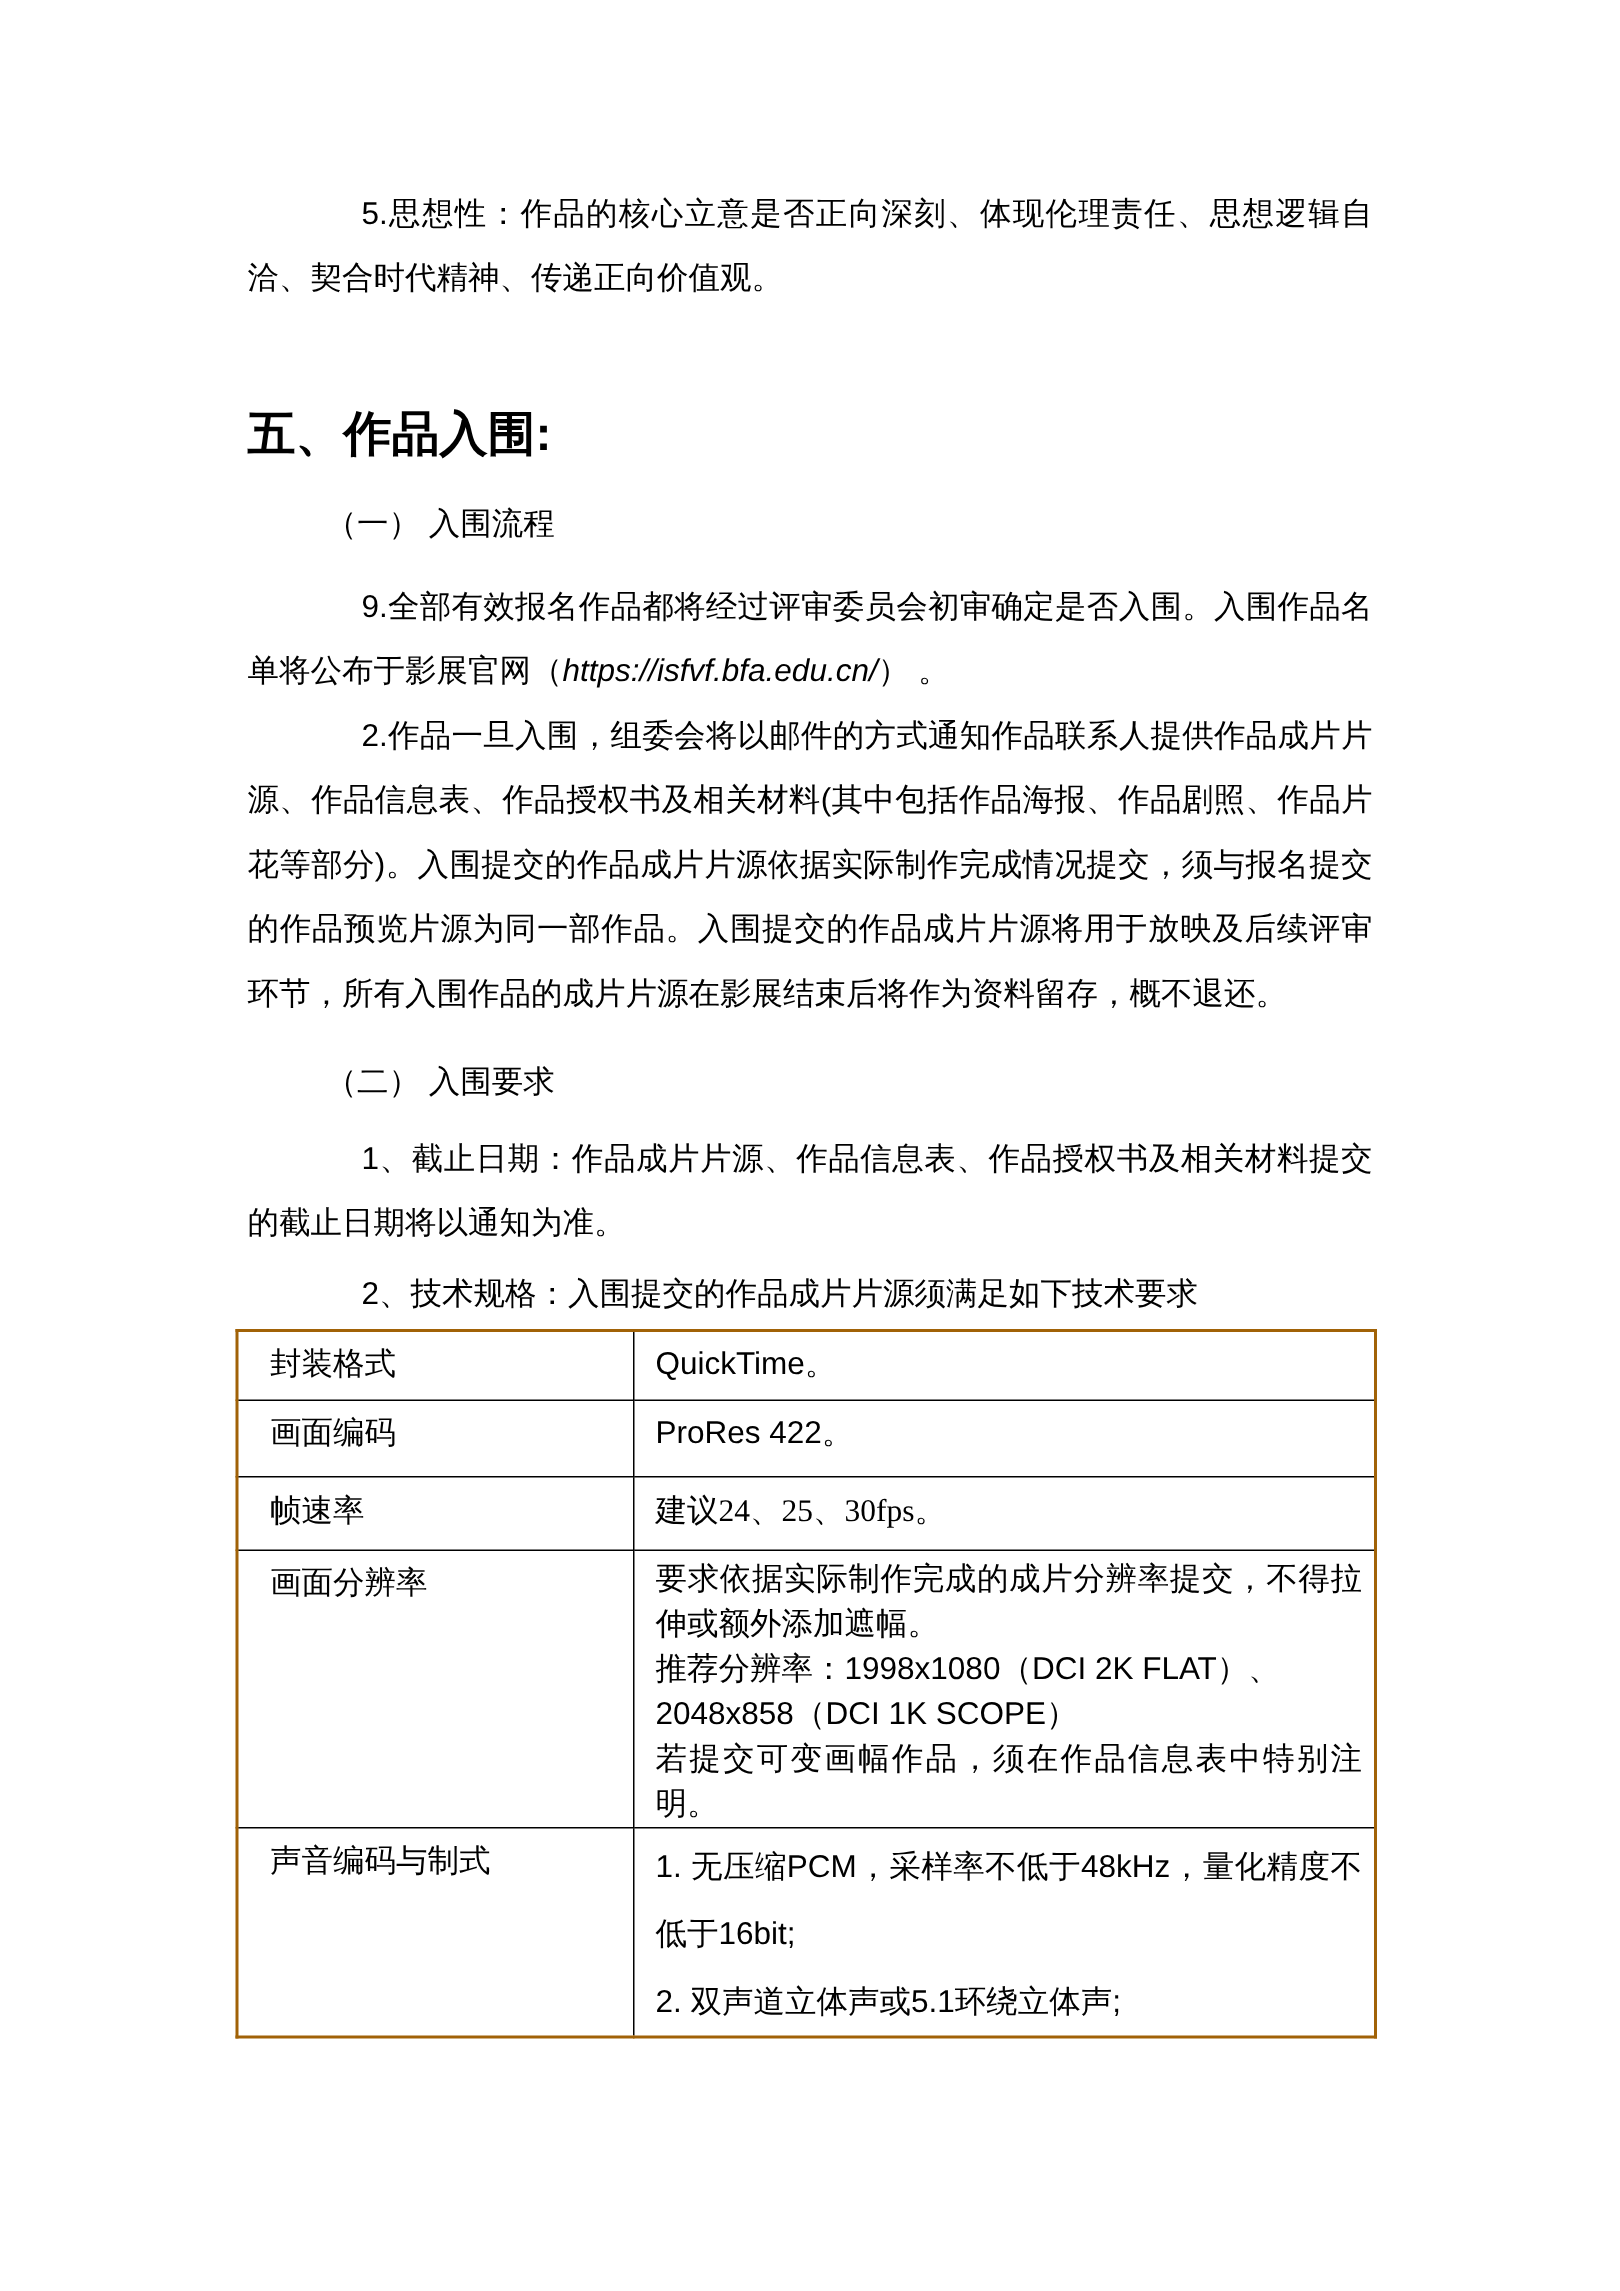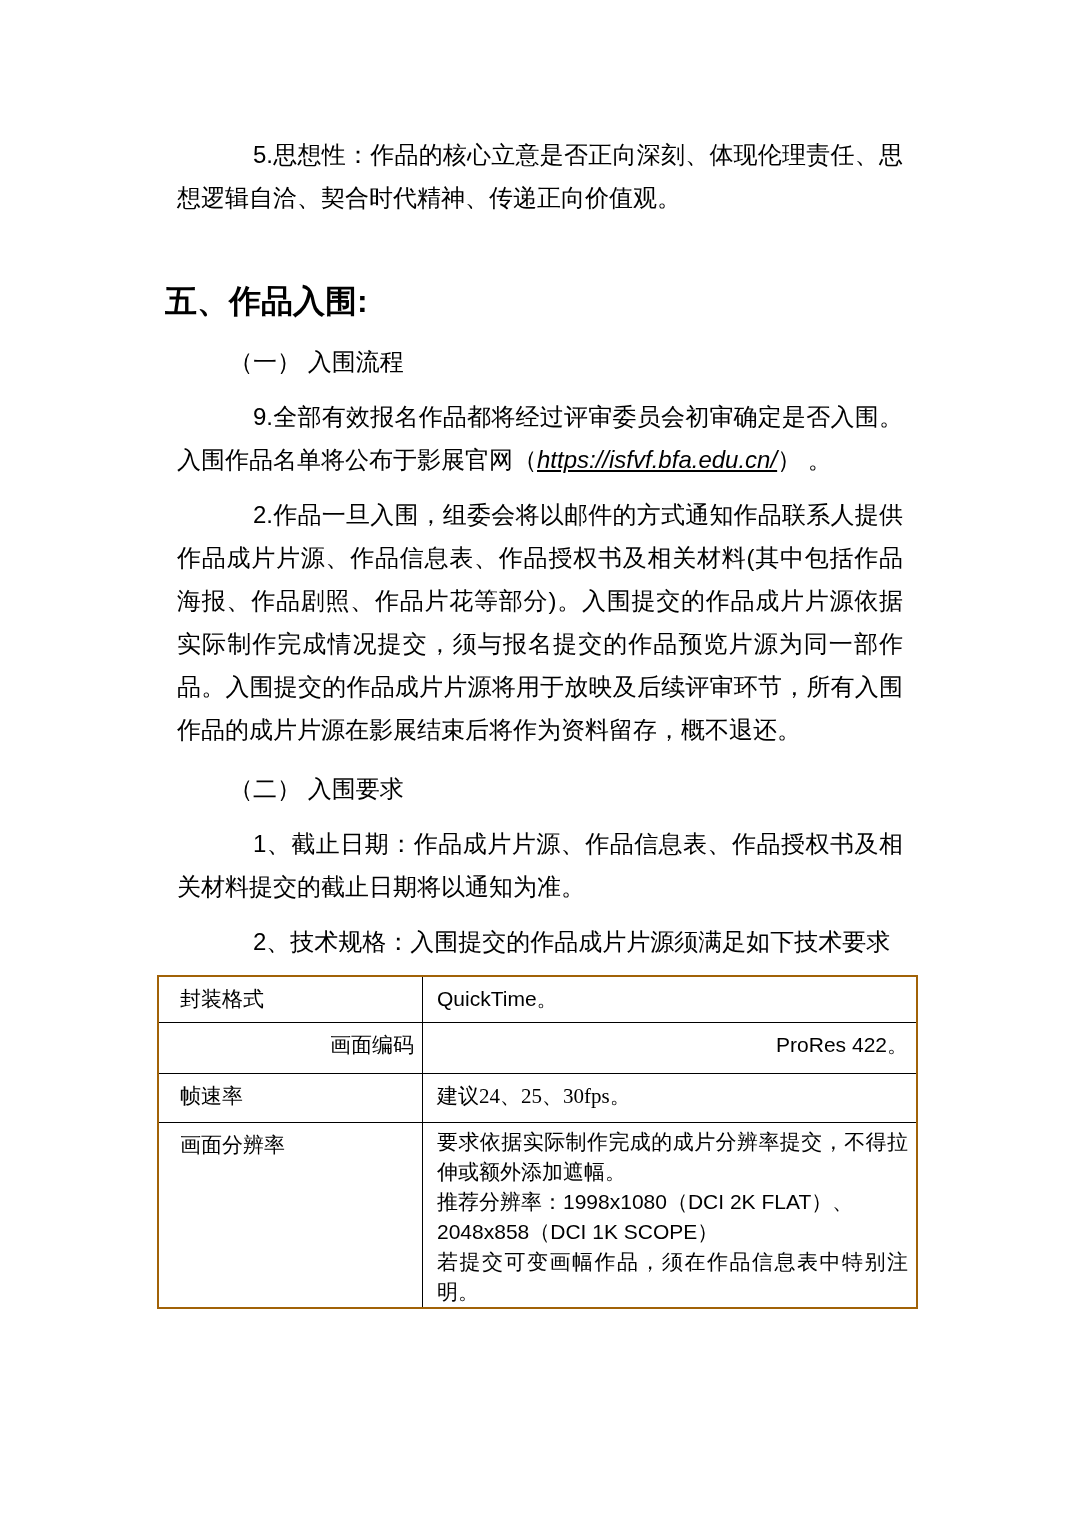--- a/index.html
+++ b/index.html
@@ -12,22 +12,22 @@
     width: 1080px;
     height: 1527px;
     background: #ffffff;
     box-sizing: border-box;
     padding: 121px 165px 0 165px;
     font-family: "Liberation Sans", "DejaVu Sans", sans-serif;
     color: #000000;
     overflow: hidden;
   }
   .para {
-    margin: 12px;
-    font-size: 24px;
+    margin: 0;
+    font-size: 21px;
     line-height: 43px;
     text-align: justify;
     color: #000000;
   }
   .indent-num { text-indent: 76px; }
   .indent-sub { text-indent: 52px; }
   .mt0  { margin-top: 0; }
   .mt4  { margin-top: 4px; }
   .mt8  { margin-top: 8px; }
   .mt12 { margin-top: 12px; }
@@ -36,21 +36,20 @@
     margin: 59px 0 16px 0;
     font-size: 32px;
     line-height: 46px;
     font-weight: 700;
     color: #000000;
     text-align: left;
   }
   .site-link {
     color: #000000;
     font-style: italic;
-    text-decoration: underline;
     cursor: pointer;
   }
   .spec-table {
     border-collapse: collapse;
     table-layout: fixed;
     width: 761px;
     margin-left: -8px;
     margin-top: 2px;
     border: 2px solid #a16207;
   }
@@ -63,21 +62,21 @@
   .label-cell {
     width: 234px;
     padding: 7px 8px 0 21px;
     line-height: 30px;
   }
   .value-cell {
     padding: 7px 8px 0 14px;
     line-height: 30px;
   }
   tr.r1 { height: 46px; }
-  tr.r2 { height: 51px; text-align: right; }
+  tr.r2 { height: 51px; }
   tr.r3 { height: 49px; font-family: Liberation Serif, serif; }
   tr.r4 { height: 150px; }
   tr.r5 { height: 138px; }
   tr.r4 .value-cell { padding-top: 4px; }
   tr.r4 .value-cell div { line-height: 30px; text-align: justify; }
   tr.r5 .value-cell { padding-top: 3px; }
   tr.r5 .value-cell div { line-height: 45px; text-align: justify; }
 </style>
 </head>
 <body>
@@ -116,16 +115,23 @@
     </tr>
     <tr class="r4">
       <td class="label-cell">画面分辨率</td>
       <td class="value-cell">
         <div>要求依据实际制作完成的成片分辨率提交，不得拉伸或额外添加遮幅。</div>
         <div>推荐分辨率：1998x1080（DCI 2K FLAT）、</div>
         <div>2048x858（DCI 1K SCOPE）</div>
         <div>若提交可变画幅作品，须在作品信息表中特别注明。</div>
       </td>
     </tr>
+    <tr class="r5">
+      <td class="label-cell">声音编码与制式</td>
+      <td class="value-cell">
+        <div>1. 无压缩PCM，采样率不低于48kHz，量化精度不低于16bit;</div>
+        <div>2. 双声道立体声或5.1环绕立体声;</div>
+      </td>
+    </tr>
   </tbody>
     </table>
 
 </div>
 
 </body></html>

